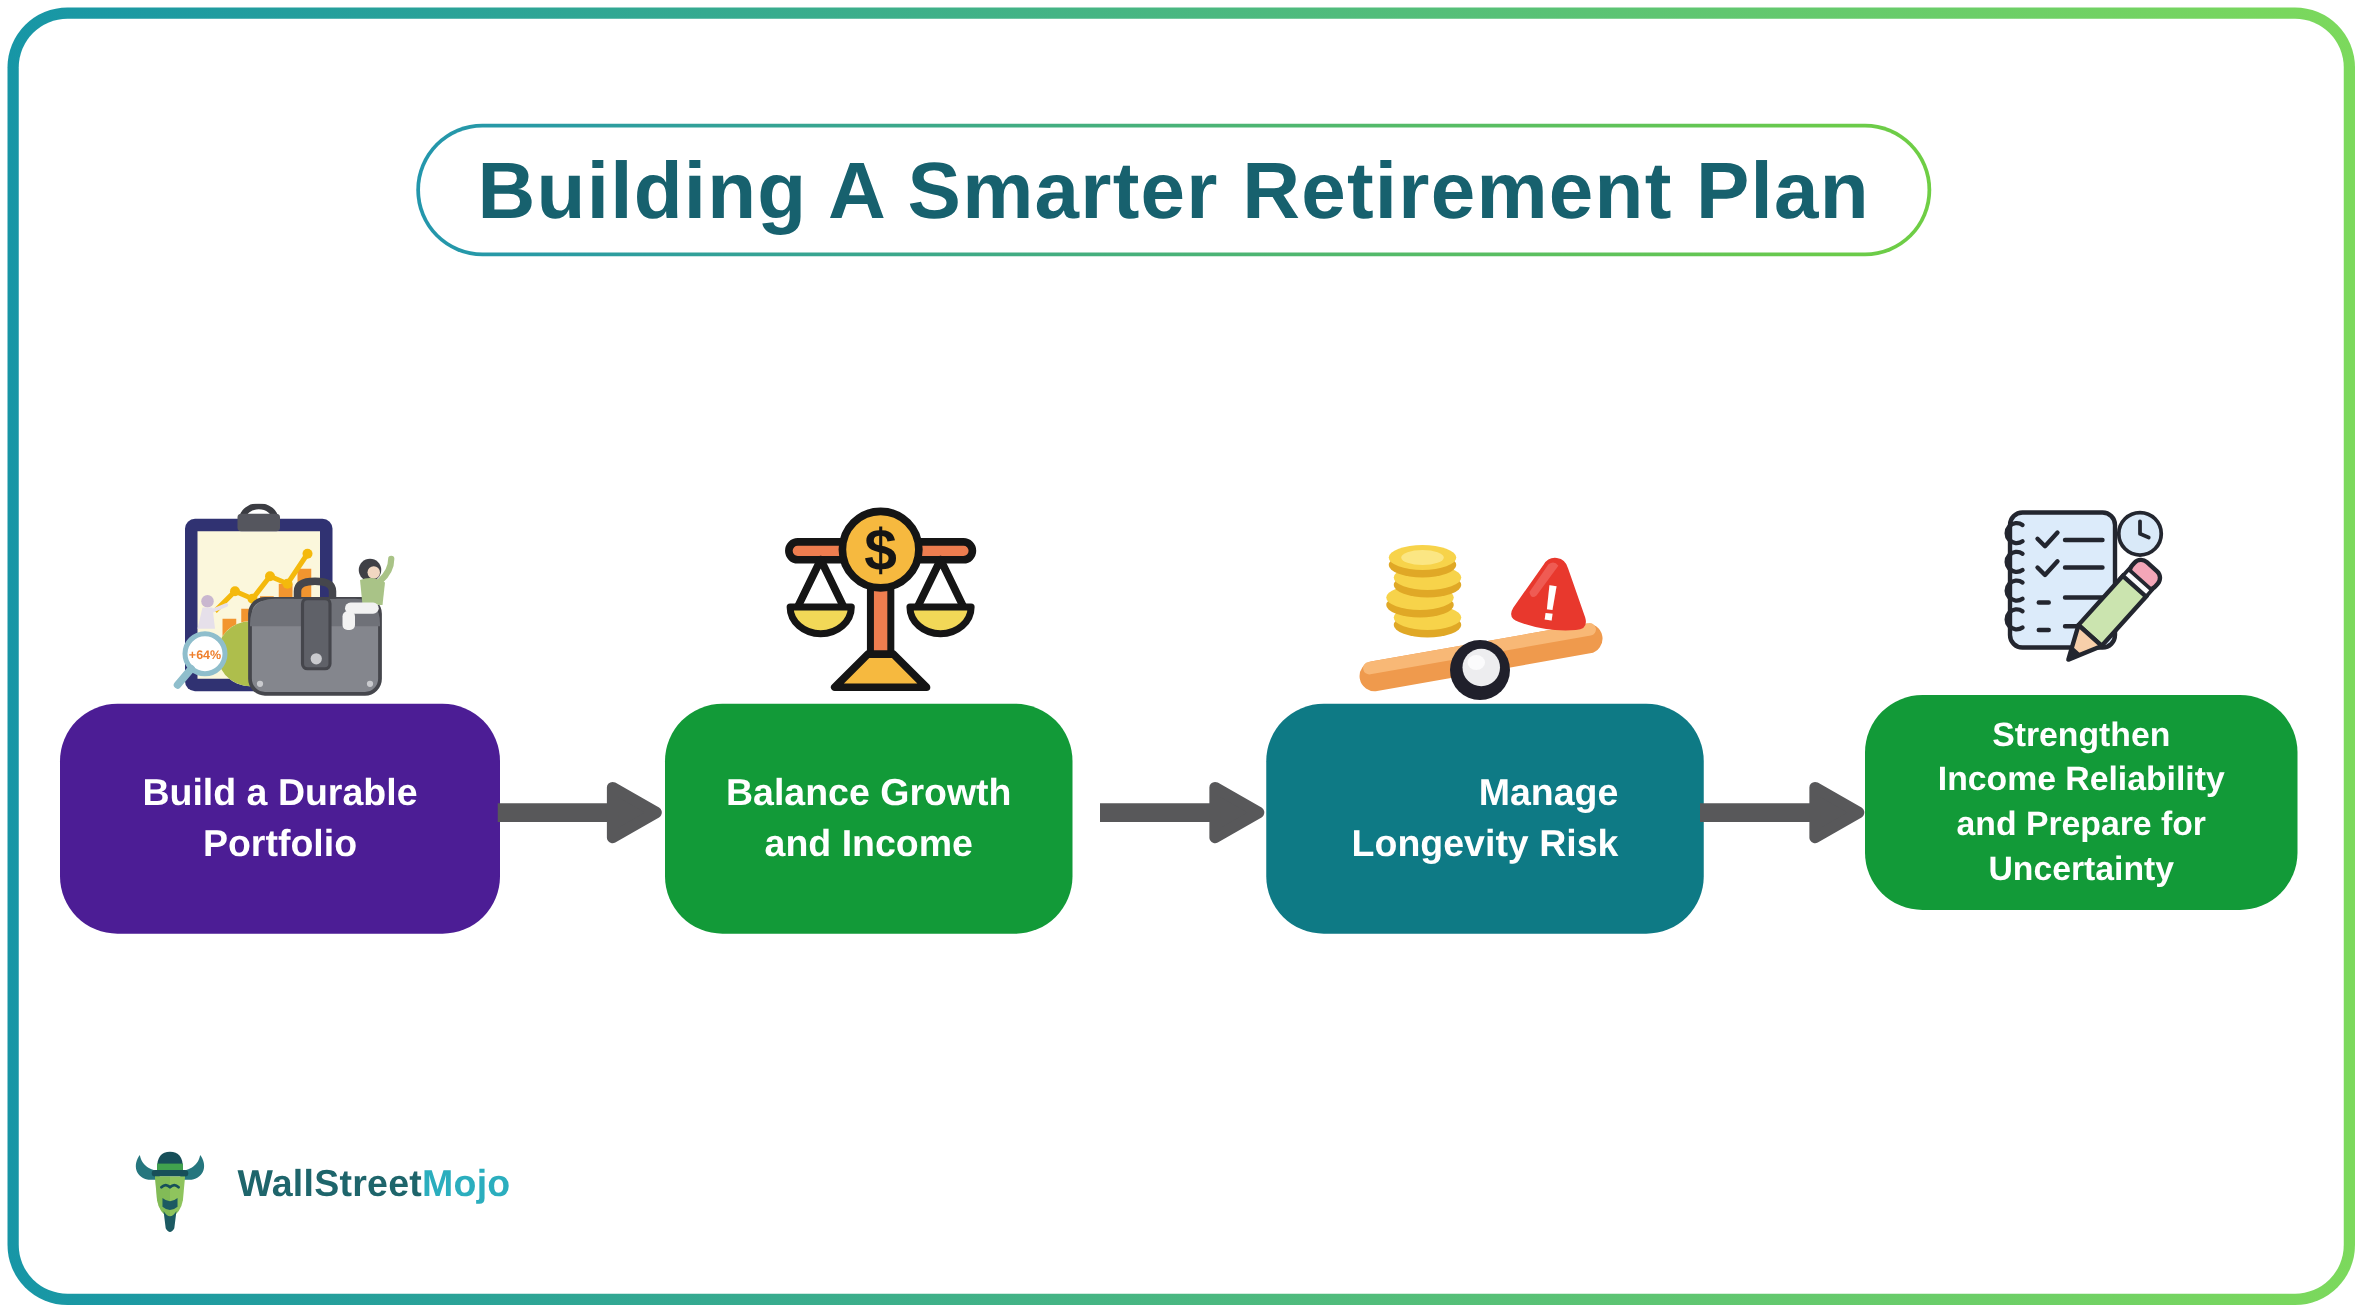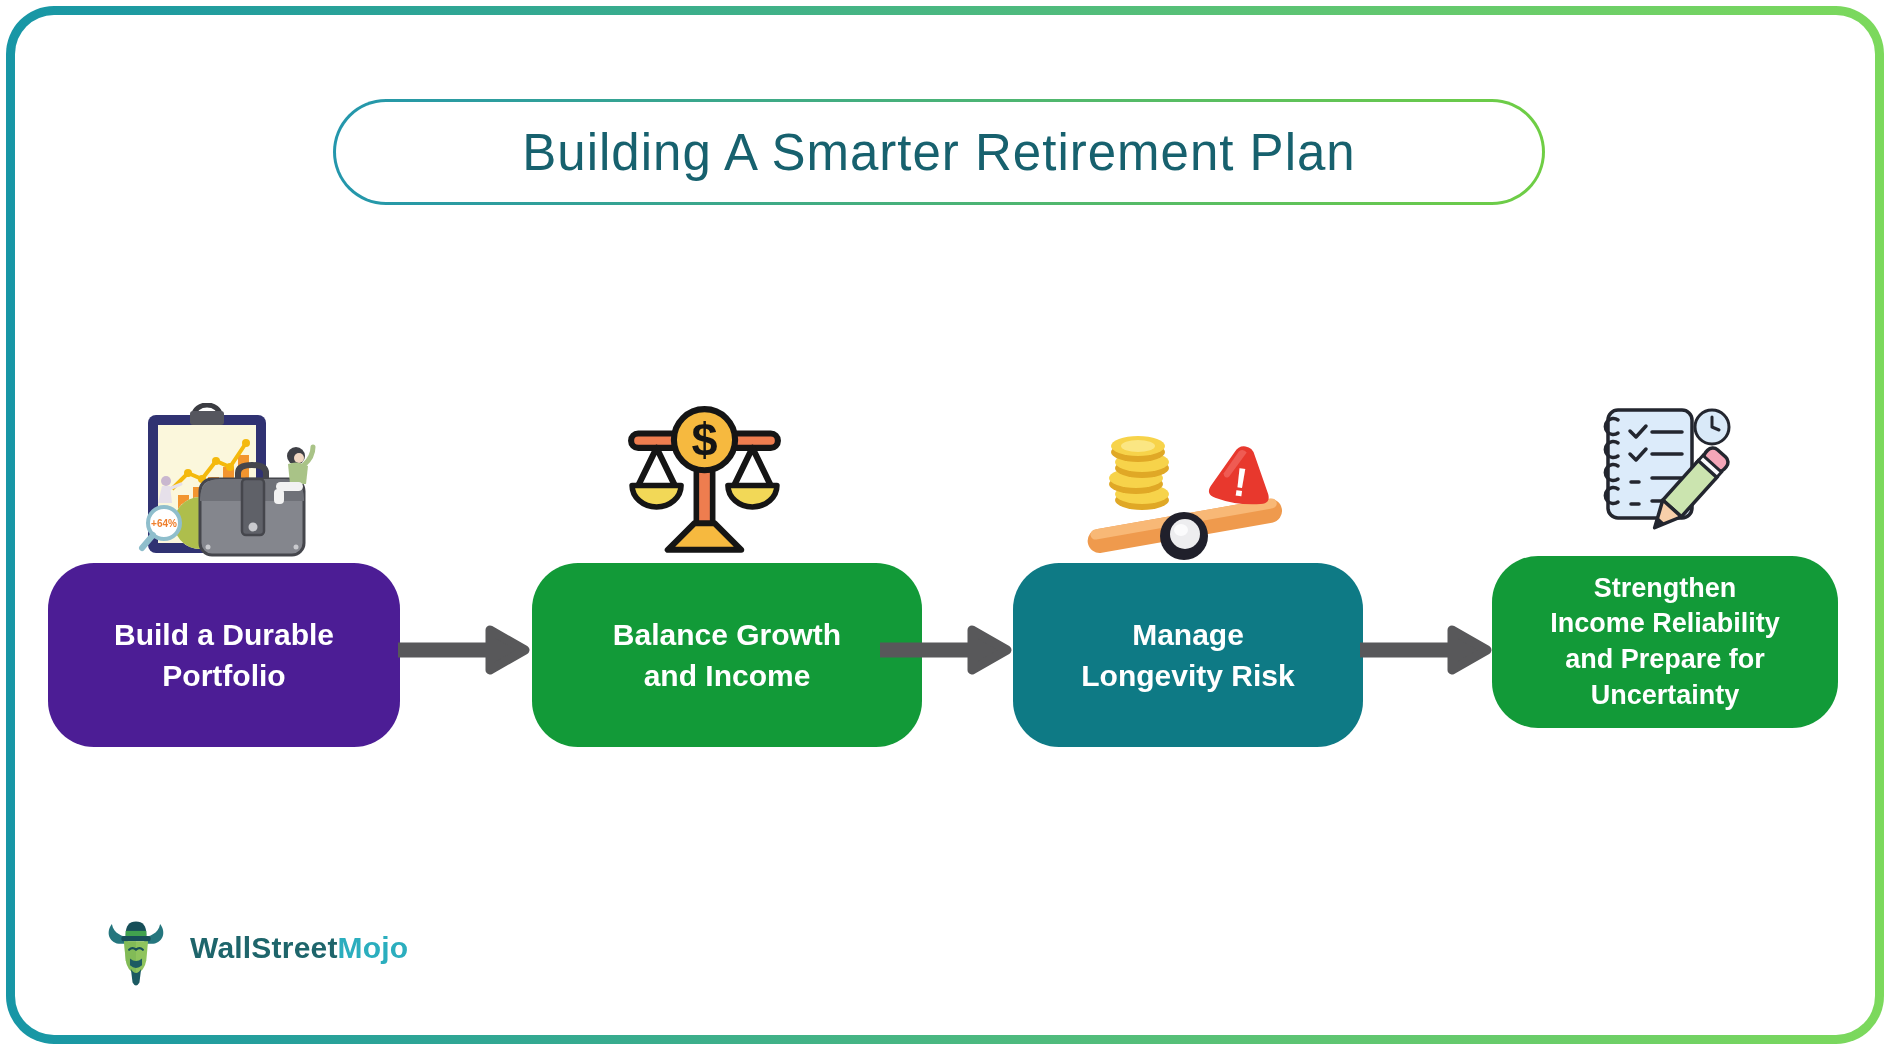--- a/index.html
+++ b/index.html
@@ -19,28 +19,28 @@
   .frame{position:absolute;left:6px;top:6px;width:1878px;height:1038px;
     border-radius:48px;background:linear-gradient(90deg,var(--frame-start),var(--frame-end));}
   .frame-inner{position:absolute;left:9px;top:9px;right:9px;bottom:9px;
     border-radius:39px;background:#fff;}
 
   
   .title-pill{position:absolute;left:333px;top:99px;width:1212px;height:106px;
     border-radius:53px;background:linear-gradient(90deg,#2396AC,#6FCE44);}
   .title-pill-inner{position:absolute;left:3px;top:3px;right:3px;bottom:3px;
     border-radius:50px;background:#fff;display:flex;align-items:center;justify-content:center;}
-  .title-pill-inner h1{font-size:51px;font-weight:400;letter-spacing:1px;color:var(--title-text);}
+  .title-pill-inner h1{font-size:64px;font-weight:700;letter-spacing:1px;color:var(--title-text);}
 
   
   .box{position:absolute;top:563px;height:184px;border-radius:46px;
     display:flex;align-items:center;justify-content:center;text-align:center;}
   .box-label{color:#fff;font-weight:700;font-size:30px;line-height:1.38;white-space:pre-line;}
   .box1{left:48px;width:352px;}
-  .box2{left:532px;width:390px;}
+  .box2{left:532px;width:326px;}
   .box3{left:1013px;width:350px;}
   .box4{left:1492px;top:556px;width:346px;height:172px;}
   .box4 .box-label{font-size:27px;line-height:1.32;}
 
   
   .arrow{position:absolute;top:618px;}
   .arrow1{left:398px;}
   .arrow2{left:880px;}
   .arrow3{left:1360px;}
   .arrow .bar{stroke:var(--arrow);}
@@ -208,21 +208,21 @@
   </svg>
 
   <div class="box box1" style="background-color: #4c1d95;">
     <div class="box-label">Build a Durable
 Portfolio</div>
   </div>
   <div class="box box2" style="background-color: rgb(18, 154, 56);">
     <div class="box-label">Balance Growth
 and Income</div>
   </div>
-  <div class="box box3" style="background-color: rgb(14, 122, 133);">
+  <div class="box box3" style="background-color: rgb(14, 122, 133); text-align: right;">
     <div class="box-label">Manage
 Longevity Risk</div>
   </div>
   <div class="box box4" style="background-color: rgb(18, 154, 56);">
     <div class="box-label">Strengthen
 Income Reliability
 and Prepare for
 Uncertainty</div>
   </div>
 

